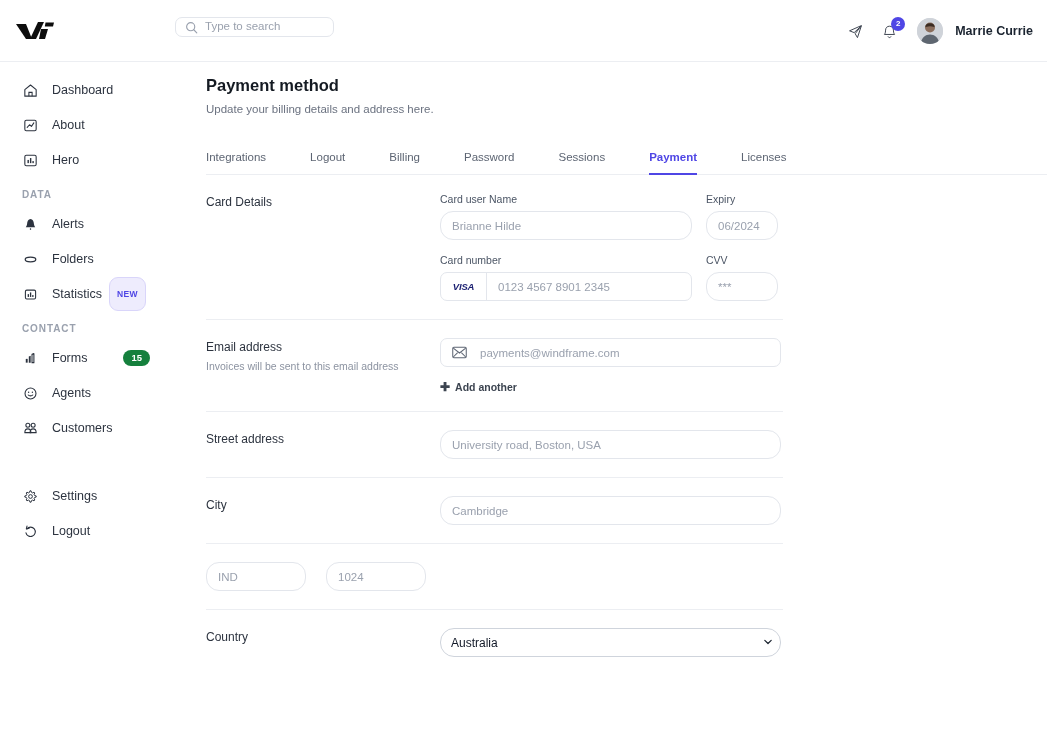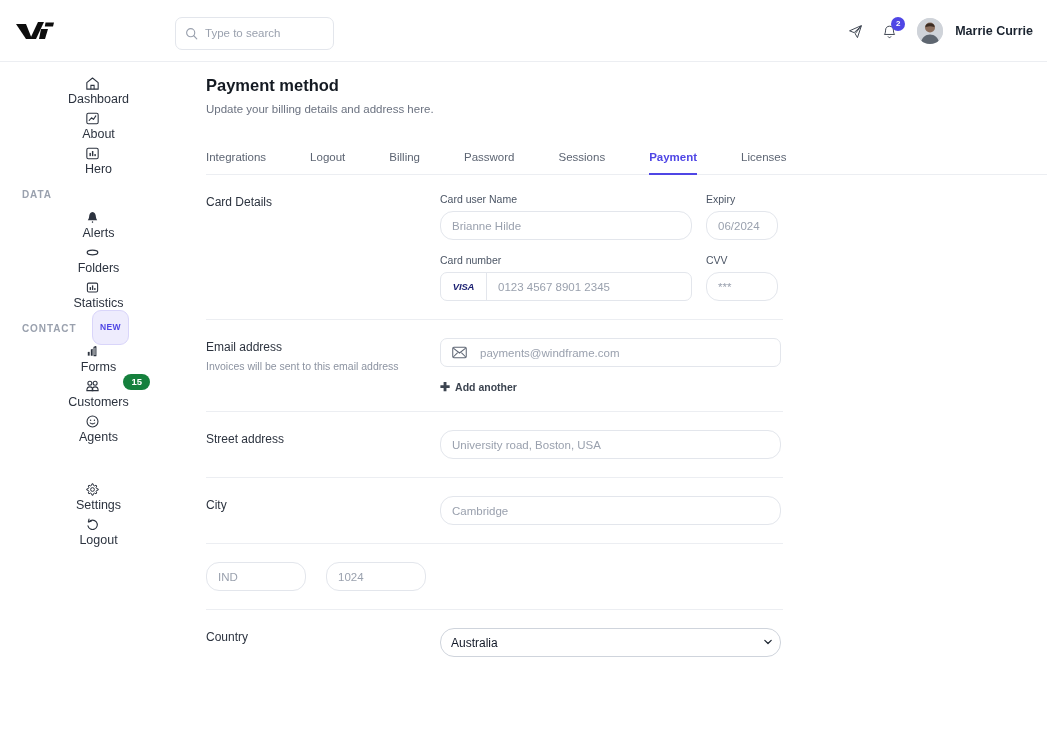--- a/index.html
+++ b/index.html
@@ -17,21 +17,21 @@
     position:absolute; top:0; left:0; width:1047px; height:62px;
     border-bottom:1px solid #eceef2;
     display:flex; align-items:center;
   }
   .logo {
     position:absolute; left:14px; top:18px;
     width:46px; height:28px;
   }
   .search-box {
     position:absolute; left:175px; top:17px;
-    width:159px; height:33px;
+    width:159px; height:20px;
     border:1px solid #e3e6ec; border-radius:7px;
     display:flex; align-items:center; padding:0 9px;
     background:#fff;
   }
   .search-icon { width:13px; height:13px; flex:none; margin-right:7px; }
   .search-ph {
     font-size:11.5px; color:#9aa1ae; line-height:1;
   }
   .top-right {
     position:absolute; right:14px; top:14px;
@@ -57,34 +57,33 @@
   
   .sidebar {
     position:absolute; left:0; top:62px; width:175px; height:694px;
     padding-top:13px;
   }
   .nav-item {
     display:flex; align-items:center;
     height:30px; margin:0 0 5px 0;
     padding-left:22px;
     cursor:pointer;
-    flex-direction:column;
   }
   .nav-ico {
     width:17px; height:17px; flex:none; margin-right:13px;
     display:flex; align-items:center; justify-content:center;
   }
   .nav-label { font-size:12.5px; color:#2c333f; }
   .nav-section {
     font-size:10px; font-weight:bold; letter-spacing:0.9px;
     color:#9aa1ae; padding-left:22px;
     margin:14px 0 9px 0;
   }
   .pill-new {
-    margin-left:24px;
+    margin-left:7px;
     font-size:8.5px; font-weight:bold; letter-spacing:0.4px;
     color:#4f46e5; background:#eeecfd;
     border:1px solid #d9d5fa;
     border-radius:9px; padding:12px 7px; line-height:1;
   }
   .pill-count {
     margin-left:auto; margin-right:25px;
     font-size:9.5px; font-weight:bold; color:#ffffff;
     background:#15803d; border-radius:9px;
     padding:3px 8px; line-height:1;
@@ -305,39 +304,39 @@
         <path d="M10.6 13.4 L10.6 4.6 L12.6 3.8 L12.6 13.4 Z" fill="none" stroke="#2c333f" stroke-width="1.15" stroke-linejoin="round"></path>
       </svg>
     </span>
     <span class="nav-label">Forms</span>
     <span class="pill-count">15</span>
   </div>
 
   <div class="nav-item">
     <span class="nav-ico">
       <svg viewBox="0 0 18 18" width="17" height="17">
+        <circle cx="9" cy="9" r="5.8" fill="none" stroke="#2c333f" stroke-width="1.15"></circle>
+        <circle cx="7" cy="7.6" r="0.75" fill="#2c333f"></circle>
+        <circle cx="11" cy="7.6" r="0.75" fill="#2c333f"></circle>
+        <path d="M6.6 10.6 C7.6 11.8 10.4 11.8 11.4 10.6" fill="none" stroke="#2c333f" stroke-width="1.1" stroke-linecap="round"></path>
+      </svg>
+    </span>
+    <span class="nav-label">Agents</span>
+  </div>
+
+  <div class="nav-item">
+    <span class="nav-ico">
+      <svg viewBox="0 0 18 18" width="17" height="17">
         <circle cx="6.2" cy="5.6" r="2.1" fill="none" stroke="#2c333f" stroke-width="1.15"></circle>
         <circle cx="11.8" cy="5.6" r="2.1" fill="none" stroke="#2c333f" stroke-width="1.15"></circle>
         <path d="M3 13.4 C3 10.7 4.4 9.4 6.2 9.4 C8 9.4 9.4 10.7 9.4 13.4 Z" fill="none" stroke="#2c333f" stroke-width="1.15" stroke-linejoin="round"></path>
         <path d="M8.6 13.4 C8.6 10.7 10 9.4 11.8 9.4 C13.6 9.4 15 10.7 15 13.4 Z" fill="none" stroke="#2c333f" stroke-width="1.15" stroke-linejoin="round"></path>
       </svg>
     </span>
     <span class="nav-label">Customers</span>
-  </div>
-
-  <div class="nav-item">
-    <span class="nav-ico">
-      <svg viewBox="0 0 18 18" width="17" height="17">
-        <circle cx="9" cy="9" r="5.8" fill="none" stroke="#2c333f" stroke-width="1.15"></circle>
-        <circle cx="7" cy="7.6" r="0.75" fill="#2c333f"></circle>
-        <circle cx="11" cy="7.6" r="0.75" fill="#2c333f"></circle>
-        <path d="M6.6 10.6 C7.6 11.8 10.4 11.8 11.4 10.6" fill="none" stroke="#2c333f" stroke-width="1.1" stroke-linecap="round"></path>
-      </svg>
-    </span>
-    <span class="nav-label">Agents</span>
   </div>
 
   <div class="nav-gap"></div>
 
   <div class="nav-item">
     <span class="nav-ico">
       <svg viewBox="0 0 18 18" width="17" height="17">
         <path d="M9 3.4 L10.2 3.4 L10.6 5 L11.9 5.6 L13.3 4.8 L14.2 5.7 L13.4 7.1 L14 8.4 L15.6 8.8 L15.6 10 L14 10.4 L13.4 11.7 L14.2 13.1 L13.3 14 L11.9 13.2 L10.6 13.8 L10.2 15.4 L9 15.4 L8.6 13.8 L7.3 13.2 L5.9 14 L5 13.1 L5.8 11.7 L5.2 10.4 L3.6 10 L3.6 8.8 L5.2 8.4 L5.8 7.1 L5 5.7 L5.9 4.8 L7.3 5.6 L8.6 5 Z" fill="none" stroke="#2c333f" stroke-width="1.05" stroke-linejoin="round" transform="translate(-0.6,-0.4)"></path>
         <circle cx="9" cy="9" r="2" fill="none" stroke="#2c333f" stroke-width="1.05"></circle>
       </svg>

